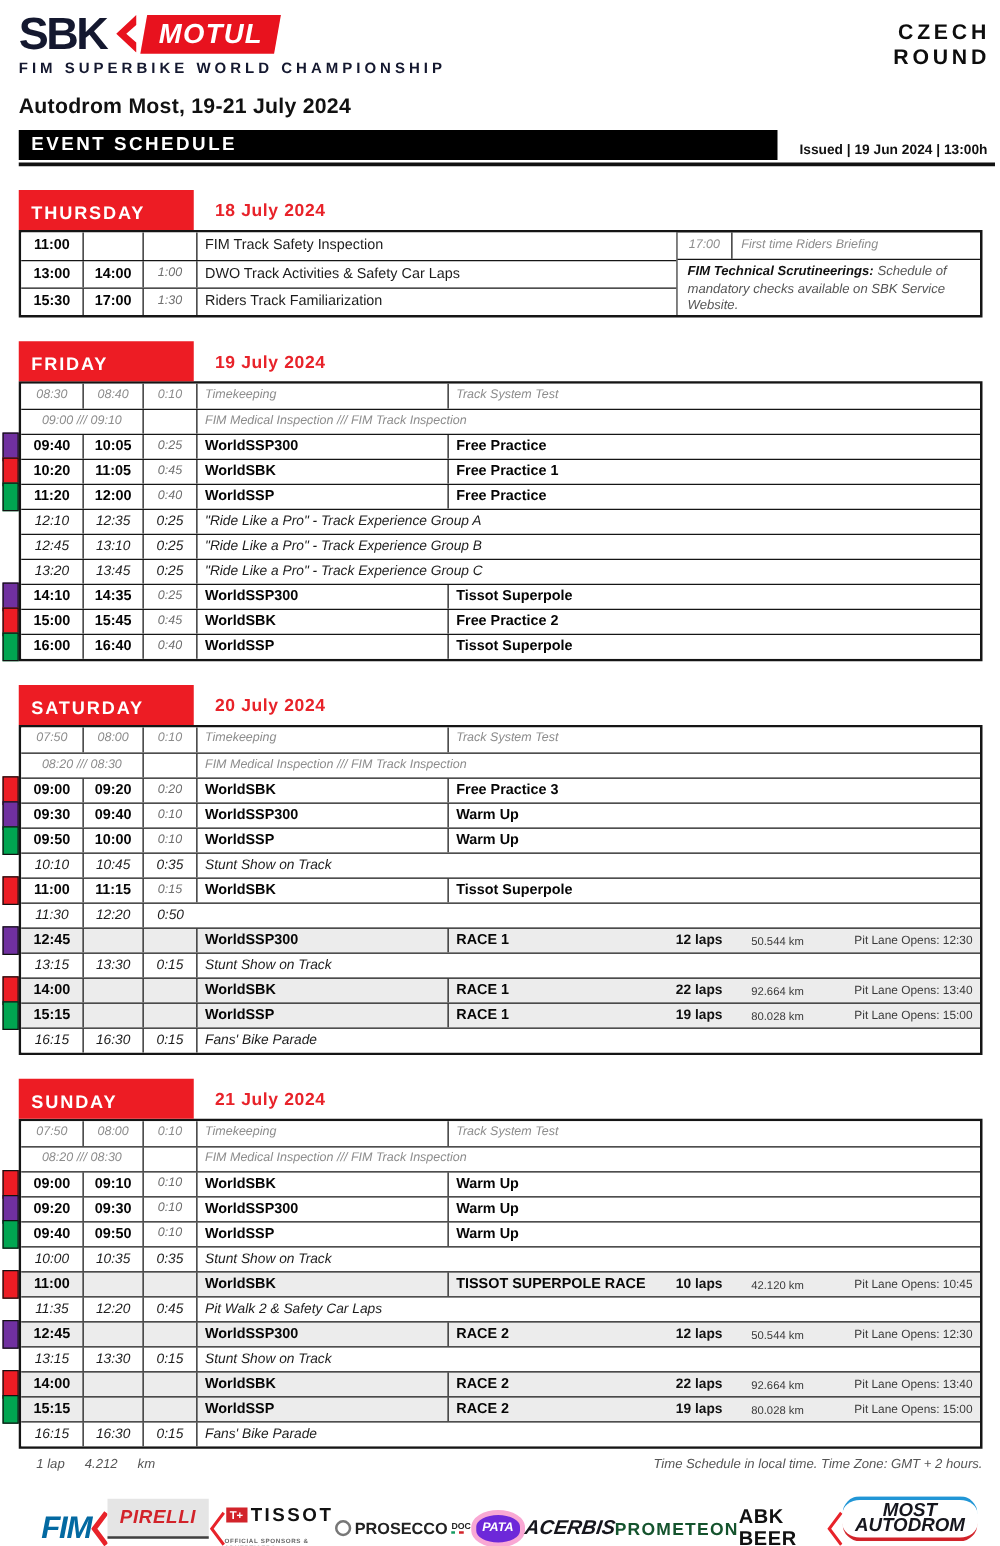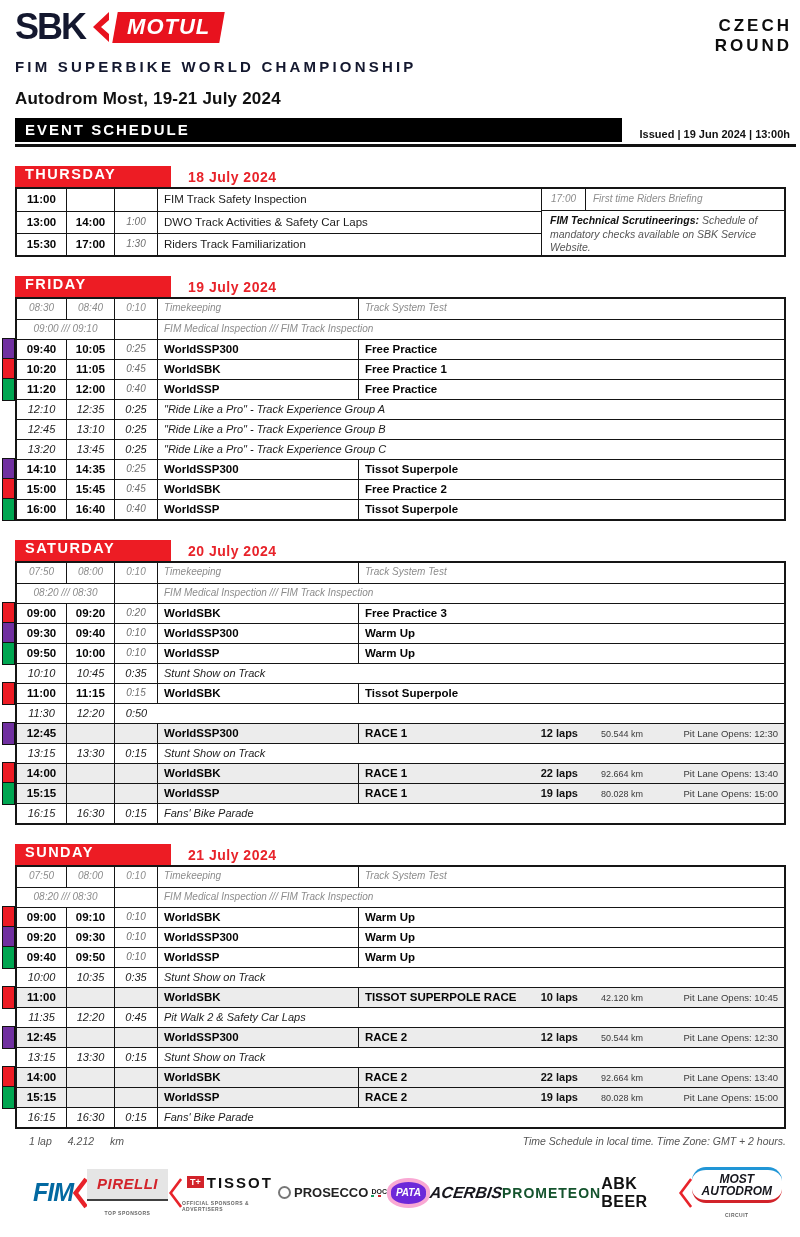--- a/index.html
+++ b/index.html
@@ -8,34 +8,34 @@
   .page { padding:10px 8px 0 15px; position:relative; }
 
   
   .top { display:flex; justify-content:space-between; align-items:flex-start; }
   .brand-row { display:flex; align-items:center; gap:4px; }
   .sbk-text { font-size:36px; font-weight:800; color:#14182f; letter-spacing:-2px; line-height:34px; }
   .logo-chev { width:22px; height:30px; }
   .motul-box { background:#e8121e; color:#fff; font-style:italic; font-weight:800; font-size:22px;
                padding:2px 12px 3px 12px; transform:skewX(-10deg); letter-spacing:1px; }
   .motul-box span { display:inline-block; transform:skewX(10deg); }
-  .brand-sub { font-size:15px; font-weight:700; color:#14182f; letter-spacing:3.2px; margin-top:14px; }
+  .brand-sub { font-size:12px; font-weight:700; color:#14182f; letter-spacing:3.2px; margin-top:3px; }
   .round { text-align:right; font-weight:800; font-size:17px; letter-spacing:3px; color:#0d0d0d; line-height:20px; margin-top:6px; }
   .event-title { font-weight:700; font-size:17px; margin-top:14px; letter-spacing:0.2px; }
   .bar-row { display:flex; align-items:flex-end; margin-top:9px; }
   .schedule-bar { background:#000; color:#fff; font-weight:700; font-size:15px; letter-spacing:2px;
                   padding:3px 10px 4px 10px; width:607px; }
   .issued { flex:1; text-align:right; font-size:11px; font-weight:700; padding:0 2px 2px 0; }
   .black-line { height:3px; background:#111; margin-top:2px; width:781px; }
 
   
   .day { margin-top:19px; margin-right:6px; }
   .day-head { display:flex; align-items:center; }
   .day-name { background:#ed1c24; color:#fff; font-weight:800; font-size:14.5px; letter-spacing:1.5px;
-              width:156px; padding:0 0 5px 10px; }
+              width:140px; padding:11px 0 5px 10px; }
   .day-date { color:#e8232a; font-size:14px; font-weight:600; letter-spacing:0.5px; margin-left:17px; }
   .day-table { border:2px solid #151515; }
   .row { display:flex; height:20px; line-height:18px; position:relative; border-top:1.5px solid #151515; background:#fff; }
   .row:first-child { border-top:none; }
   .row.race-row { background:#ececec; }
   .c { border-right:1.5px solid #151515; overflow:hidden; white-space:nowrap; }
   .c:last-child { border-right:none; }
   .c1 { width:50px; text-align:center; }
   .c2 { width:48px; text-align:center; }
   .c3 { width:43px; text-align:center; }
@@ -82,21 +82,21 @@
   .tissot-txt { font-weight:800; font-size:15px; letter-spacing:2px; color:#111; }
   .prosecco { display:flex; align-items:center; gap:3px; font-weight:800; font-size:13px; color:#222; }
   .pros-circle { width:13px; height:13px; border:2px solid #777; border-radius:50%; display:inline-block; }
   .doc { font-size:7px; line-height:7px; text-align:left; }
   .doc .flag { display:block; width:10px; height:2px; background:linear-gradient(90deg,#169b62 33%,#fff 33%,#fff 66%,#d2232a 66%); }
   .pata { background:#6d28d9; border:4px solid #f9a8d4; border-radius:50%/45%; color:#fff; font-weight:800;
           font-size:10px; font-style:italic; padding:6px 5px; line-height:10px;text-align:center; }
   .acerbis { font-weight:800; font-style:italic; font-size:16px; letter-spacing:0px; color:#16161d; transform:skewX(-8deg); }
   .prometeon { color:#14532d; font-weight:800; font-size:14px; letter-spacing:1px; }
   .abk { color:#111; font-weight:800; font-size:16px; letter-spacing:0.5px; }
-  .most { font-style:italic; font-weight:800; font-size:12px; line-height:12px; color:#16161d; text-align:center;
+  .most { font-style:italic; font-weight:800; font-size:15px; line-height:12px; color:#16161d; text-align:center;
           border-top:3px solid #2196d6; border-bottom:3px solid #d2232a; border-radius:14px; padding:3px 10px; }
 </style>
 </head>
 <body>
 
 <div class="page">
 
   <header class="top">
     <div>
       <div class="brand-row">

